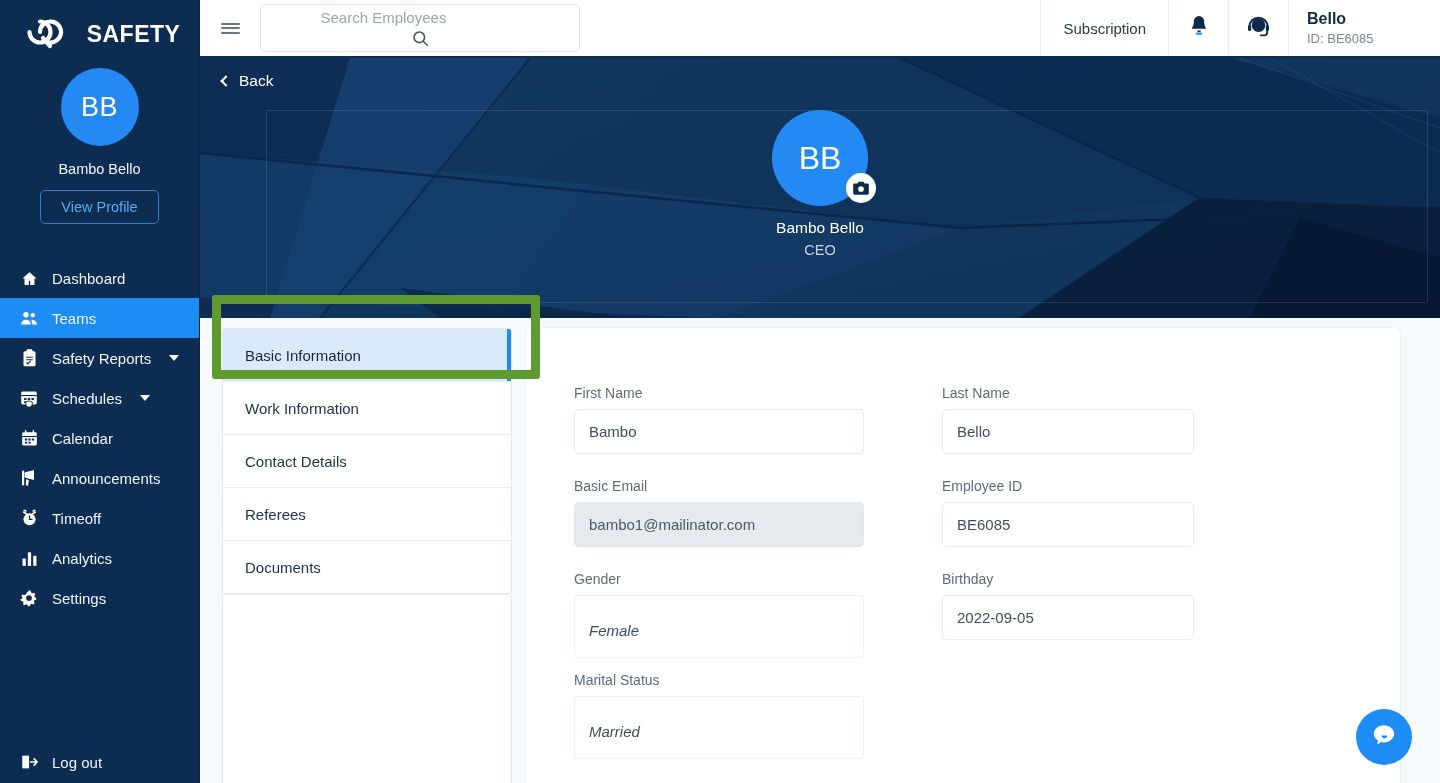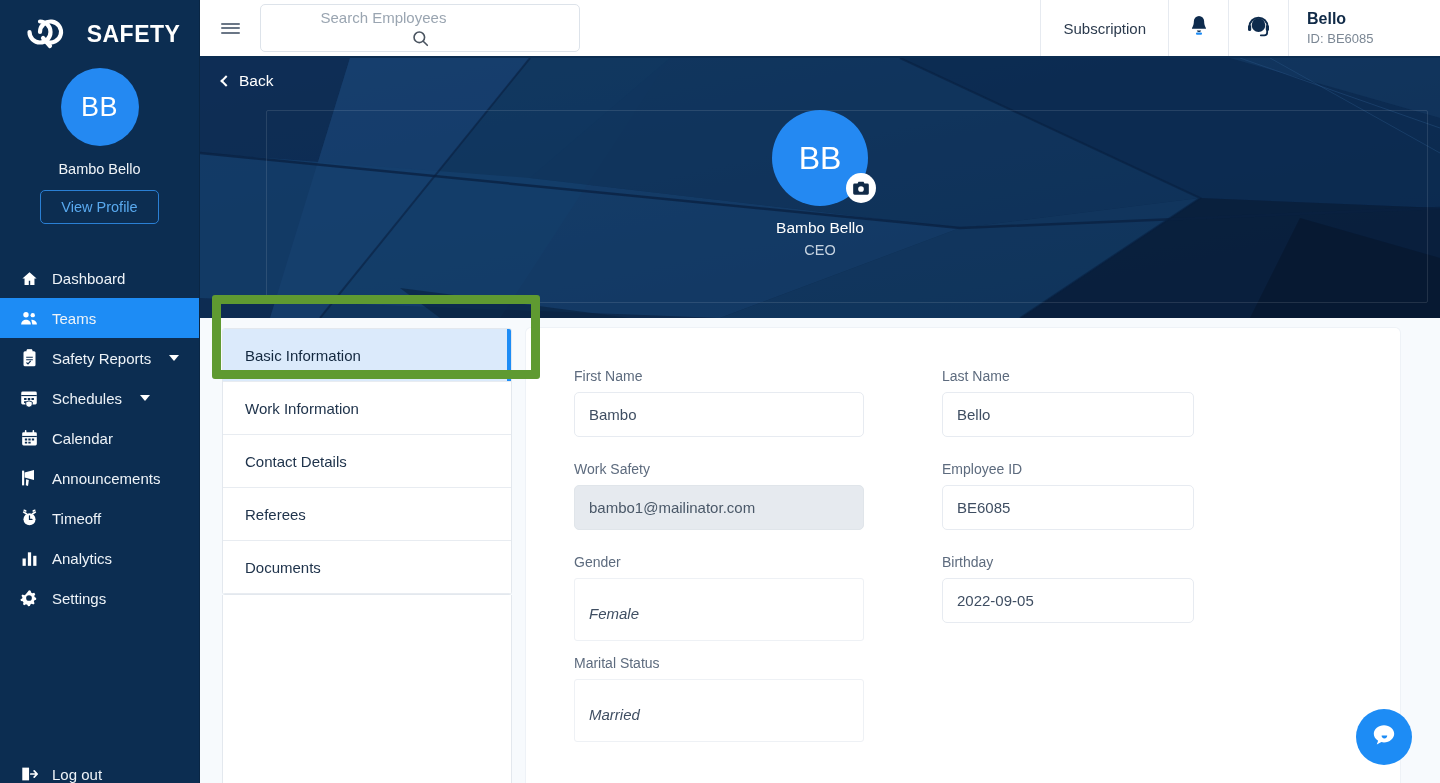--- a/index.html
+++ b/index.html
@@ -55,21 +55,21 @@
     width: 18px; height: 18px; display: inline-flex;
     align-items: center; justify-content: center; flex: 0 0 18px;
   }
   .nav-icon svg { display: block; fill: #ffffff; }
   .caret {
     width: 0; height: 0; margin-left: 4px;
     border-left: 5px solid transparent; border-right: 5px solid transparent;
     border-top: 6px solid #ffffff;
   }
   .logout {
-    position: absolute; left: 0; bottom: 0;
+    position: absolute; left: 0; bottom: 12px;
     display: flex; align-items: center; gap: 14px;
     padding-left: 20px; color: #eef3f8; font-size: 15px; cursor: pointer;
   }
 
   
   .main {
     flex: 1 1 auto; height: 783px; position: relative;
     background: #f7fafd; overflow: hidden;
   }
   .topbar {
@@ -179,20 +179,21 @@
   .form-card {
     flex: 1 1 auto; background: #ffffff;
     border-radius: 5px; min-height: 470px;
     padding: 40px 40px 20px 48px;
     box-shadow: 0 0 0 1px #eef2f7;
   }
   .form-grid {
     display: grid; grid-template-columns: 290px 1fr;
     column-gap: 78px; row-gap: 0;
     max-width: 620px;
+    margin-top: 17px;
   }
   .field { margin-bottom: 24px; }
   .field-label {
     display: block; font-size: 14px; color: #5d6b7e; margin-bottom: 8px;
   }
   .field-input {
     width: 100%; height: 45px; border: 1px solid #e7ebf1; border-radius: 5px;
     padding: 0 14px; font-size: 15px; color: #3f4e62; background: #ffffff;
     outline: none; font-family: "Liberation Sans", sans-serif;
   }
@@ -496,21 +497,21 @@
             <label class="field-label">First Name</label>
             <input class="field-input" type="text" value="Bambo" style="">
           </div>
 
           <div class="field">
             <label class="field-label">Last Name</label>
             <input class="field-input" type="text" value="Bello" style="">
           </div>
 
           <div class="field">
-            <label class="field-label">Work Safety</label>
+            <label class="field-label">Basic Email</label>
             <input class="field-input disabled" type="text" readonly="" value="bambo1@mailinator.com" style="">
           </div>
 
           <div class="field">
             <label class="field-label">Employee ID</label>
             <input class="field-input" type="text" value="BE6085" style="">
           </div>
 
           <div class="field tall">
             <label class="field-label">Gender</label>

